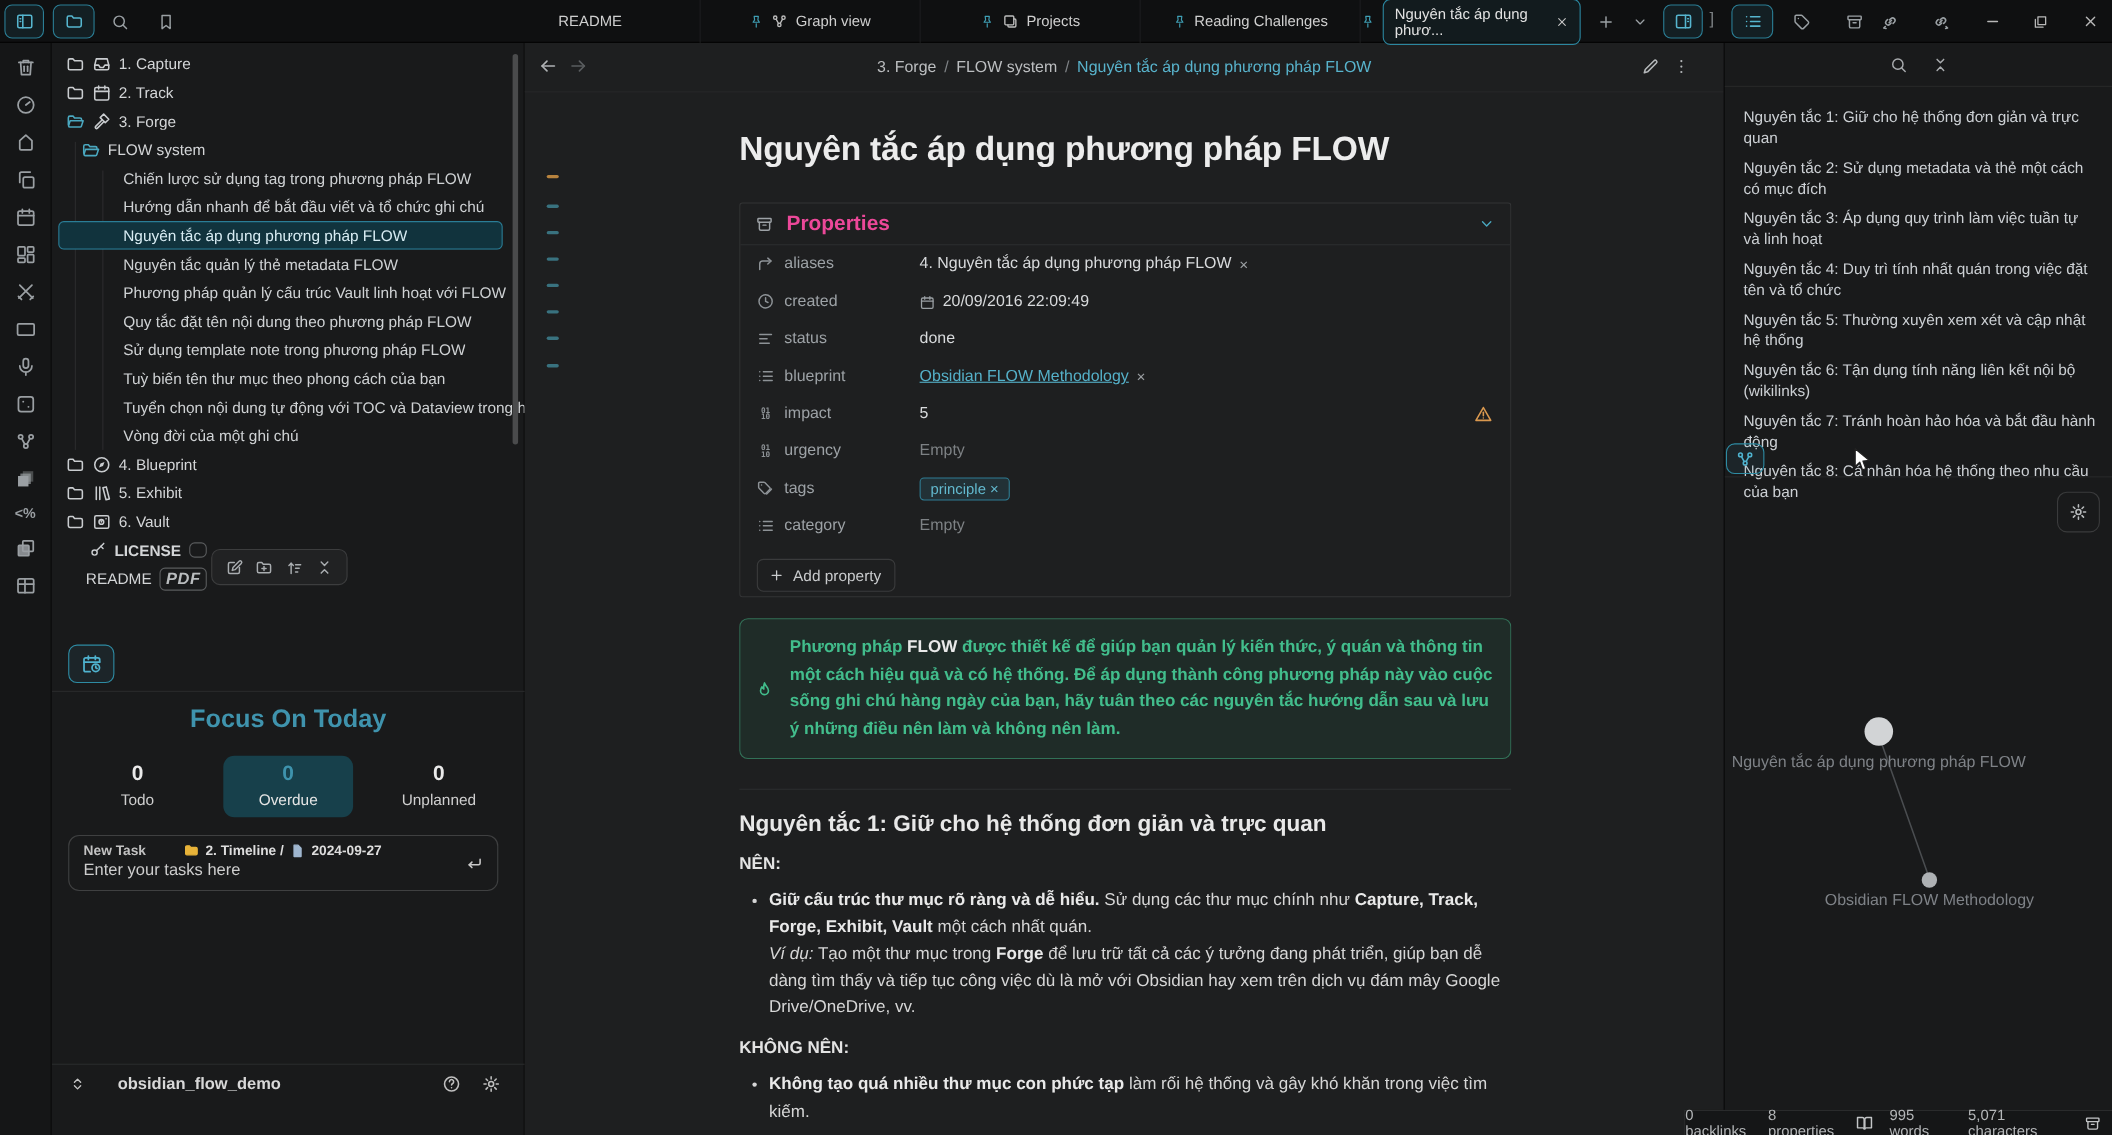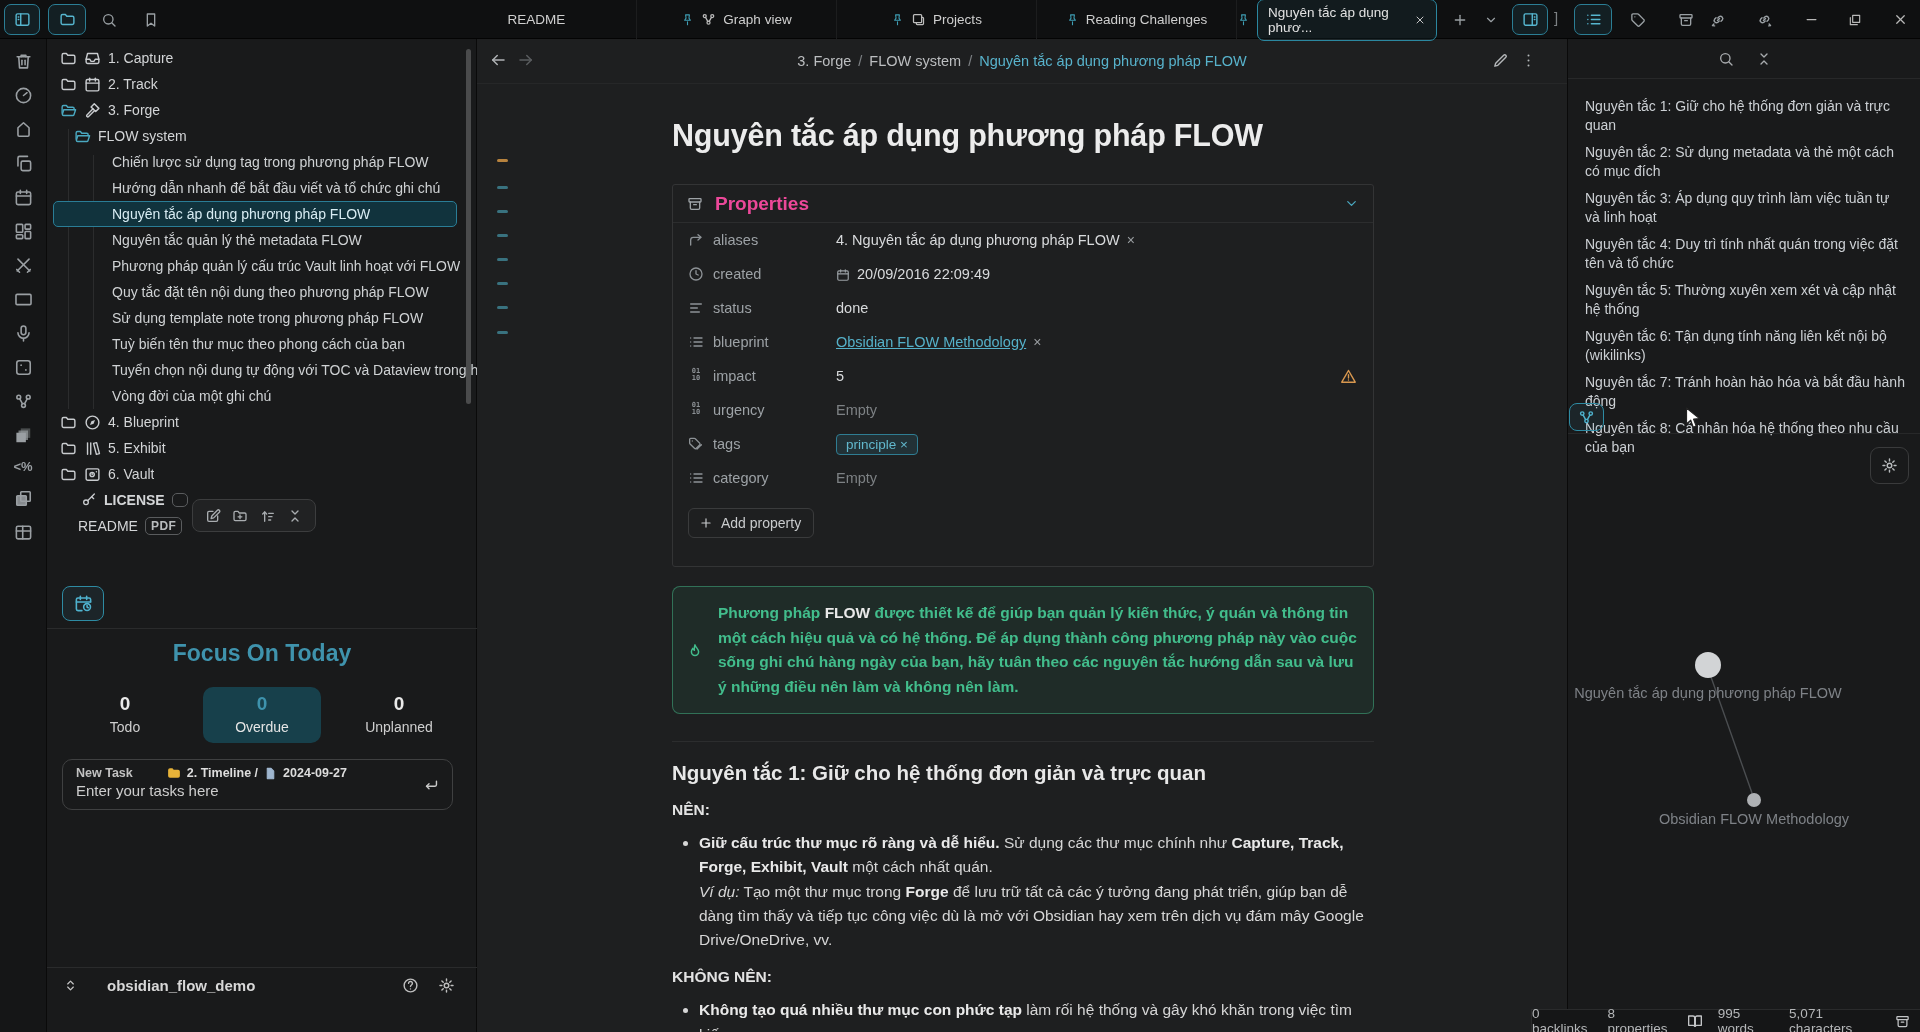--- a/index.html
+++ b/index.html
@@ -40,22 +40,22 @@
   .trow .tic { color:#c9cccf; width:17px; height:17px; }
   .trow .tic.open { color:#4aa8c0; }
   .trow.l1 { padding-left:27px; }
   .trow.file { padding-left:65px; color:#cfd2d4; white-space:nowrap; overflow:hidden; }
   .trow.rootfile { padding-left:31px; }
   .trow.licrow { padding-left:33px; }
   .tlabel { white-space:nowrap; overflow:hidden; }
   .selrow { position:absolute; left:6px; right:20px; top:0; bottom:0; border:1px solid #2a7d96;
     background:#11333d; border-radius:5px; z-index:0; }
   .trow.sel .tlabel { position:relative; z-index:1; color:#d8ecf3; padding-left:0; }
-  .badge { font-size:12px; font-weight:700; color:#b9bcbe; border:1px solid #5a5c5e; border-radius:5px;
-    padding:1px 5px; letter-spacing:.5px; }
+  .badge { font-size:15px; font-weight:700; color:#b9bcbe; border:1px solid #5a5c5e; border-radius:5px;
+    padding:1px 5px; letter-spacing:.5px;font-style:italic; }
   .badge.empty { width:16px; height:14px; }
   .etoolbar { position:absolute; left:145px; top:460px; width:124px; height:33px; background:#212223;
     border:1px solid #3c3d3e; border-radius:8px; display:flex; align-items:center; justify-content:space-evenly;
     z-index:5; }
   .etoolbar .ic { color:#a9adb0; width:16px; height:16px; }
 
   
   .focus-top { position:absolute; left:0; top:543px; width:430px; height:47px; border-bottom:1px solid #2a2b2c; }
   .cal-btn { position:absolute; left:15px; top:4px; width:42px; height:35px; border:1.5px solid #2e8ba3;
     background:rgba(62,160,190,.09); border-radius:8px; display:flex; align-items:center; justify-content:center;
@@ -102,32 +102,32 @@
   .content { position:absolute; left:195px; top:45px; width:702px; height:948px; overflow:hidden; padding-top:34px; }
   h1.note-title { font-size:30.5px; color:#ececec; letter-spacing:-.2px; }
 
   .props { margin-top:31px; border:1px solid #333435; border-radius:3px; }
   .props-head { display:flex; align-items:center; gap:12px; height:38px; padding:0 14px;
     border-bottom:1px solid #2c2d2e; font-size:19px; font-weight:700; color:#ec4899; }
   .props-head .ic { color:#9da2a6; }
   .props-head .chev { margin-left:auto; color:#4aa8c0; }
   .prow { display:flex; align-items:center; height:34px; padding-left:15px; position:relative; font-size:14.5px; }
   .prow:first-child { margin-top:8px; }
-  .pkey { display:flex; align-items:flex-start; gap:9px; width:148px; color:#9da2a6; }
+  .pkey { display:flex; align-items:center; gap:9px; width:148px; color:#9da2a6; }
   .pkey .ic { color:#8d9296; width:16px; height:16px; }
   .bin { font-size:7px; line-height:6.5px; font-weight:700; color:#8d9296; width:16px; text-align:center;
     font-family:"DejaVu Sans Mono",monospace; }
   .pval { color:#d8dadc; display:flex; align-items:flex-end; gap:7px; }
   .pval .x { color:#9b9fa2; font-size:14px; }
   .pval.empty { color:#7d8184; }
   .plink { color:#55b1c9; text-decoration:underline; }
   .pill { border:1px solid #2f7d93; background:rgba(63,163,189,.14); color:#62b8cd; border-radius:4px;
     padding:2px 9px; font-size:13.5px; }
   .warn { position:absolute; right:16px; color:#d9984f; }
-  .addprop { display:inline-flex; align-items:center; gap:8px; margin:13px 0 28px 15px; border:1px solid #3a3b3c;
+  .addprop { display:inline-flex; align-items:center; gap:8px; margin:13px 0 4px 15px; border:1px solid #3a3b3c;
     border-radius:6px; padding:6px 12px 6px 10px; font-size:14px; color:#c9cbcd; background:transparent; cursor:default; }
 
   .callout { margin-top:19px; display:flex; gap:14px; border:1px solid rgba(74,197,146,.45);
     background:rgba(53,165,115,.10); border-radius:8px; padding:14px 16px 14px 13px; }
   .callout .flame { color:#42bd8c; margin-top:4px; }
   .callout .ctext { font-size:15.5px; line-height:24.5px; color:#42bd8c; font-weight:600; }
   .callout .ctext b { color:#e9e9e9; }
 
   .h2row { margin-top:27px; border-top:1px solid #2c2d2e; padding-top:19px; }
   .h2row h2 { font-size:20.5px; color:#e8e8e8; }

